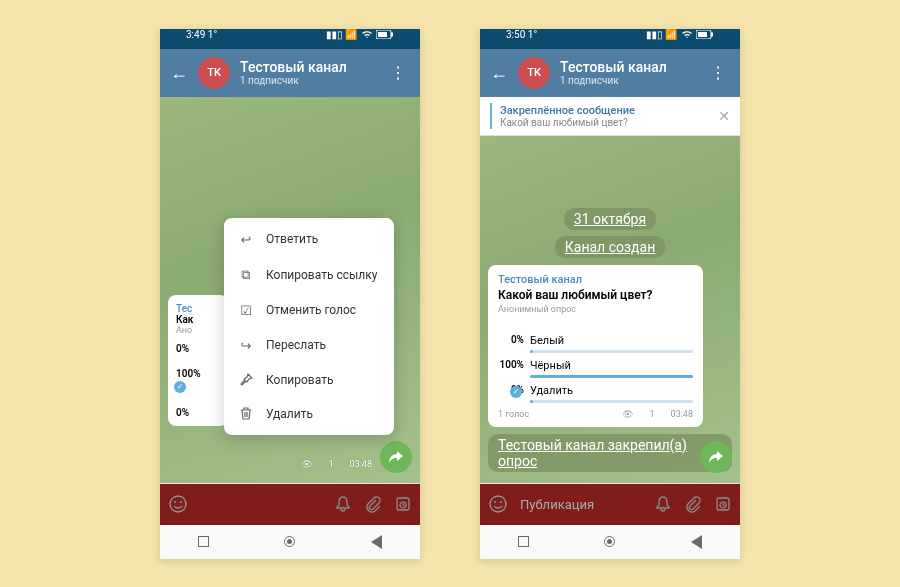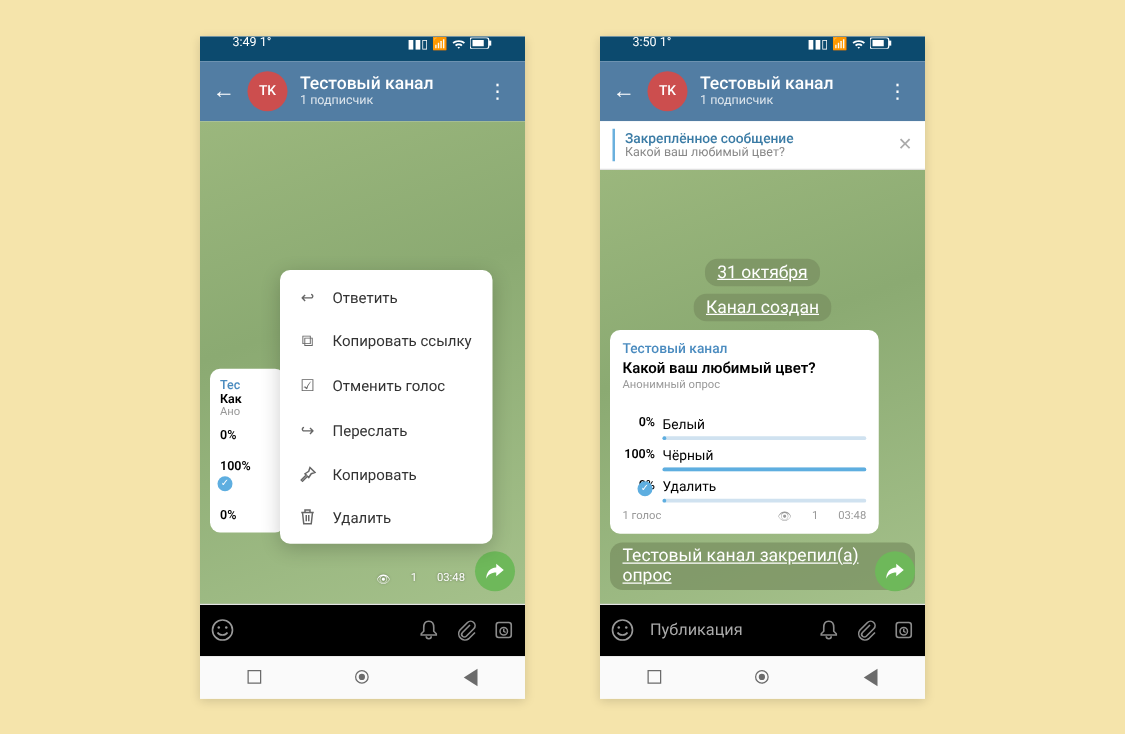--- a/index.html
+++ b/index.html
@@ -92,21 +92,21 @@
 .msg-footer { display: flex; gap: 16px; font-size: 9px; color: #999; margin-top: 6px; align-items: center; }
 .msg-footer .spacer { flex: 1; }
 .share-fab {
   position: absolute; right: 8px; bottom: 10px;
   width: 32px; height: 32px; border-radius: 50%;
   background: #6eb85a; color: #fff;
   display: flex; align-items: center; justify-content: center;
   font-size: 14px;
 }
 .input-bar {
-  height: 42px; background: #000000; border-top: 1px solid #e4e4e4;
+  height: 42px; background: #7f1d1d; border-top: 1px solid #e4e4e4;
   display: flex; align-items: center; padding: 0 8px; gap: 12px;
   color: #8c8c8c;
 }
 .input-placeholder { flex: 1; color: #aaa; font-size: 13px; }
 .navbar {
   height: 34px; background: #fafafa;
   display: flex; align-items: center; justify-content: space-around;
   color: #6b6b6b;
 }
 .navbar .sq { width: 11px; height: 11px; border: 1.5px solid #6b6b6b; }

